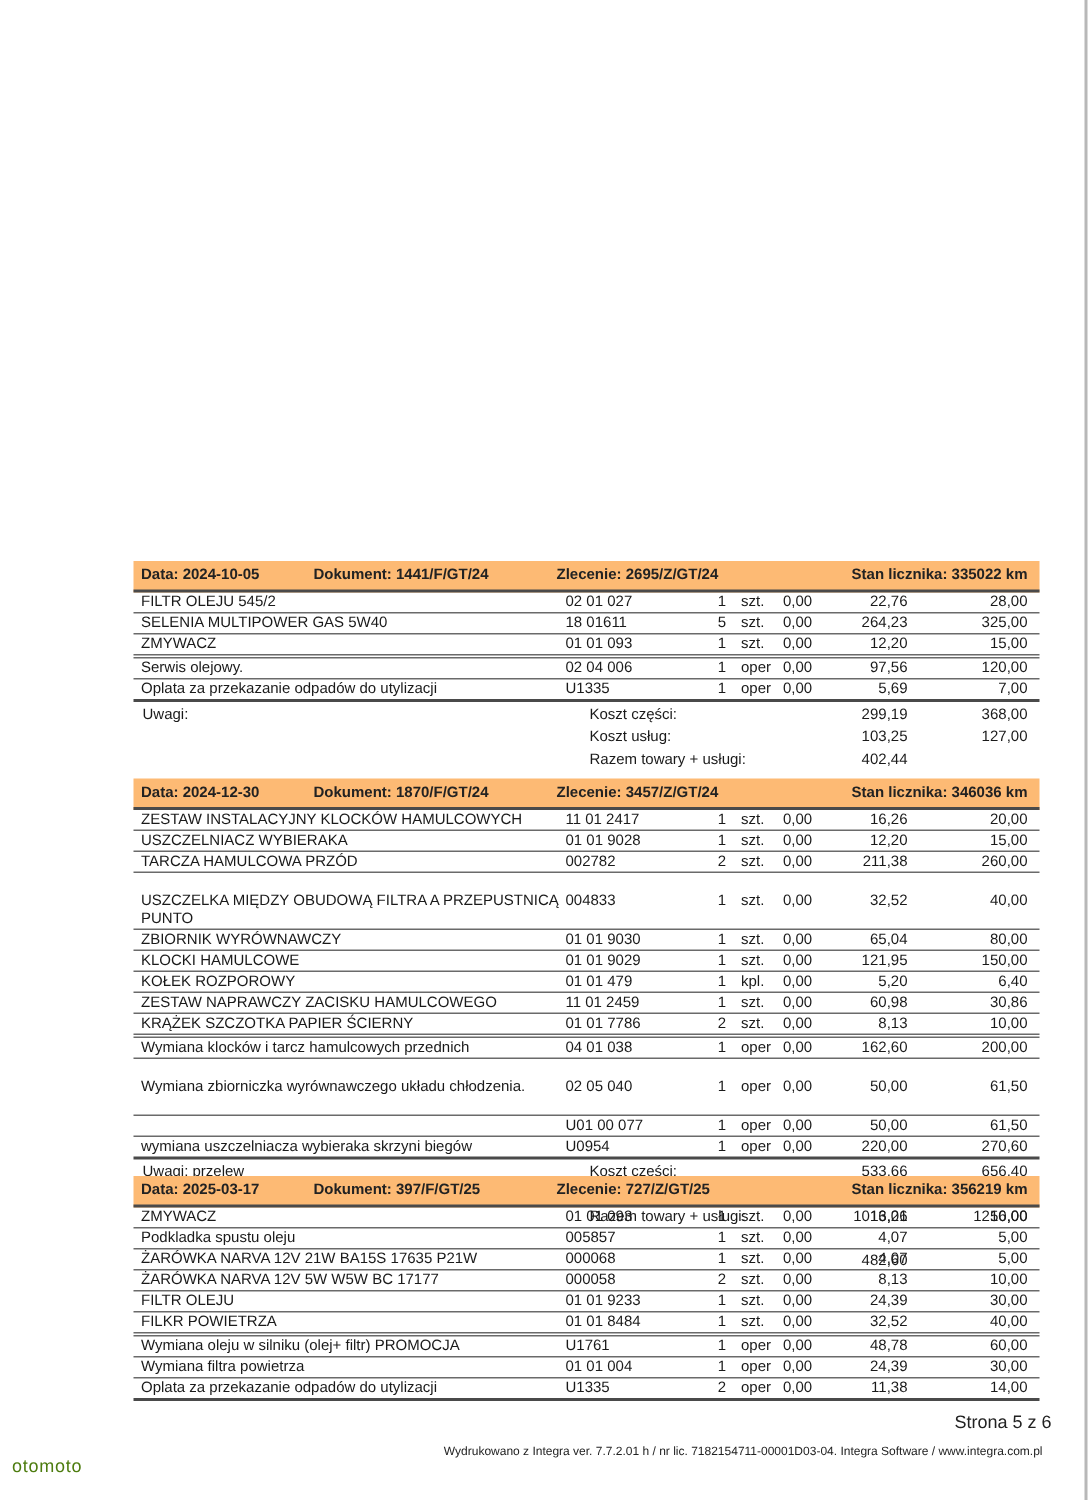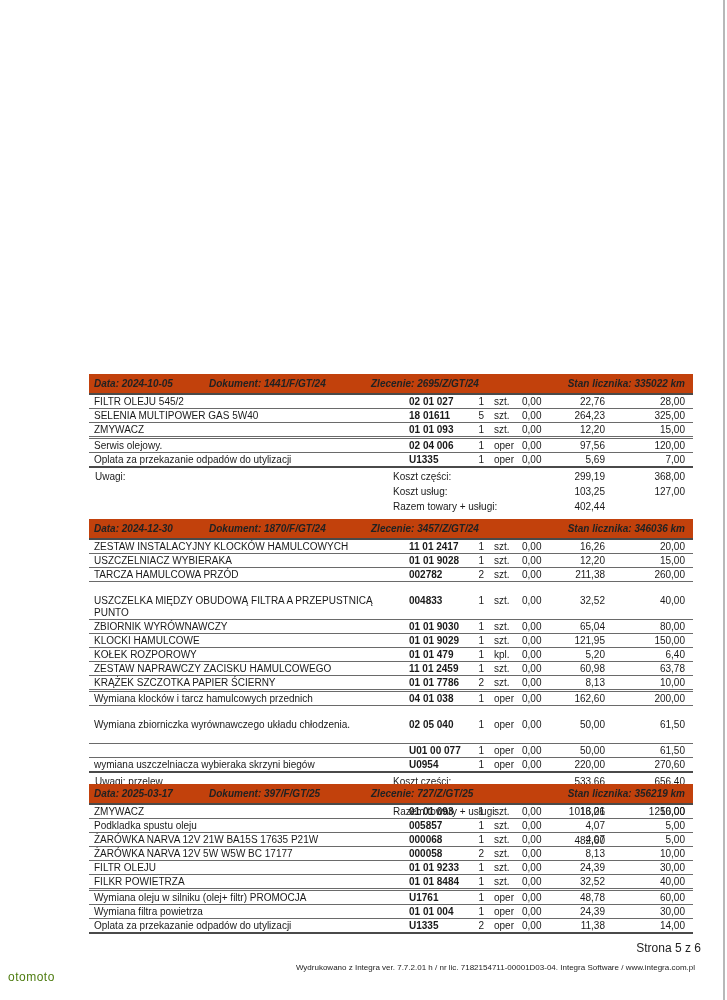--- a/index.html
+++ b/index.html
@@ -3,37 +3,37 @@
 <meta charset="utf-8">
 <style>
   html, body { margin: 0; padding: 0; }
   body {
     width: 727px; height: 1000px; background: #ffffff; position: relative; overflow: hidden;
     font-family: "Liberation Sans", sans-serif; color: #1a1a1a;
   }
   .edge-line { position: absolute; right: 2px; top: 0; width: 2px; height: 1000px; background: #b8b8b8; }
   .doc { position: absolute; left: 89px; width: 604px; }
   .hdr {
-    position: relative; height: 19px; background: #c2410c; border-bottom: 2px solid #4a4a4a;
-    font-size: 10px; font-weight: bold; font-style: italic; color: #222;
+    position: relative; height: 19px; background: #fdba74; border-bottom: 2px solid #4a4a4a;
+    font-size: 10px; font-weight: bold; color: #222;
   }
   .hdr span { position: absolute; top: 4px; white-space: nowrap; }
   .hdr .h-date { left: 5px; }
   .hdr .h-doc { left: 120px; }
   .hdr .h-ord { left: 282px; }
   .hdr .h-odo { right: 8px; }
   .row {
     position: relative; font-size: 10px; border-bottom: 1px solid #6a6a6a; height: 13px; line-height: 13px;
   }
   .row.tall { height: 25px; margin-top: 12px; }
   .row.last-part { border-bottom: 3px double #6a6a6a; height: 13px; }
   .row.last-svc { border-bottom: 2px solid #4a4a4a; }
   .row span { position: absolute; top: 0; white-space: nowrap; }
   .c-name { left: 5px; width: 290px; white-space: normal !important; line-height: 12px; padding-top: 1px; }
-  .c-code { left: 320px; font-weight: bold; }
+  .c-code { left: 288px; }
   .c-qty { left: 385px; width: 10px; text-align: right; }
   .c-unit { left: 405px; }
   .c-disc { left: 433px; }
   .c-net { right: 88px; text-align: right; }
   .c-gross { right: 8px; text-align: right; }
   .summary { position: relative; height: 50px; font-size: 10px; }
   .summary span { position: absolute; white-space: nowrap; }
   .s-notes { left: 6px; top: 3px; }
   .s-label { left: 304px; }
   .s-net { right: 88px; }
@@ -183,21 +183,21 @@
         <span class="c-net">5,20</span>
         <span class="c-gross">6,40</span>
       </div>
       <div class="row">
         <span class="c-name">ZESTAW NAPRAWCZY ZACISKU HAMULCOWEGO</span>
         <span class="c-code">11 01 2459</span>
         <span class="c-qty">1</span>
         <span class="c-unit">szt.</span>
         <span class="c-disc">0,00</span>
         <span class="c-net">60,98</span>
-        <span class="c-gross">63,78</span>
+        <span class="c-gross">30,86</span>
       </div>
       <div class="row last-part">
         <span class="c-name">KRĄŻEK SZCZOTKA  PAPIER  ŚCIERNY</span>
         <span class="c-code">01 01 7786</span>
         <span class="c-qty">2</span>
         <span class="c-unit">szt.</span>
         <span class="c-disc">0,00</span>
         <span class="c-net">8,13</span>
         <span class="c-gross">10,00</span>
       </div>

